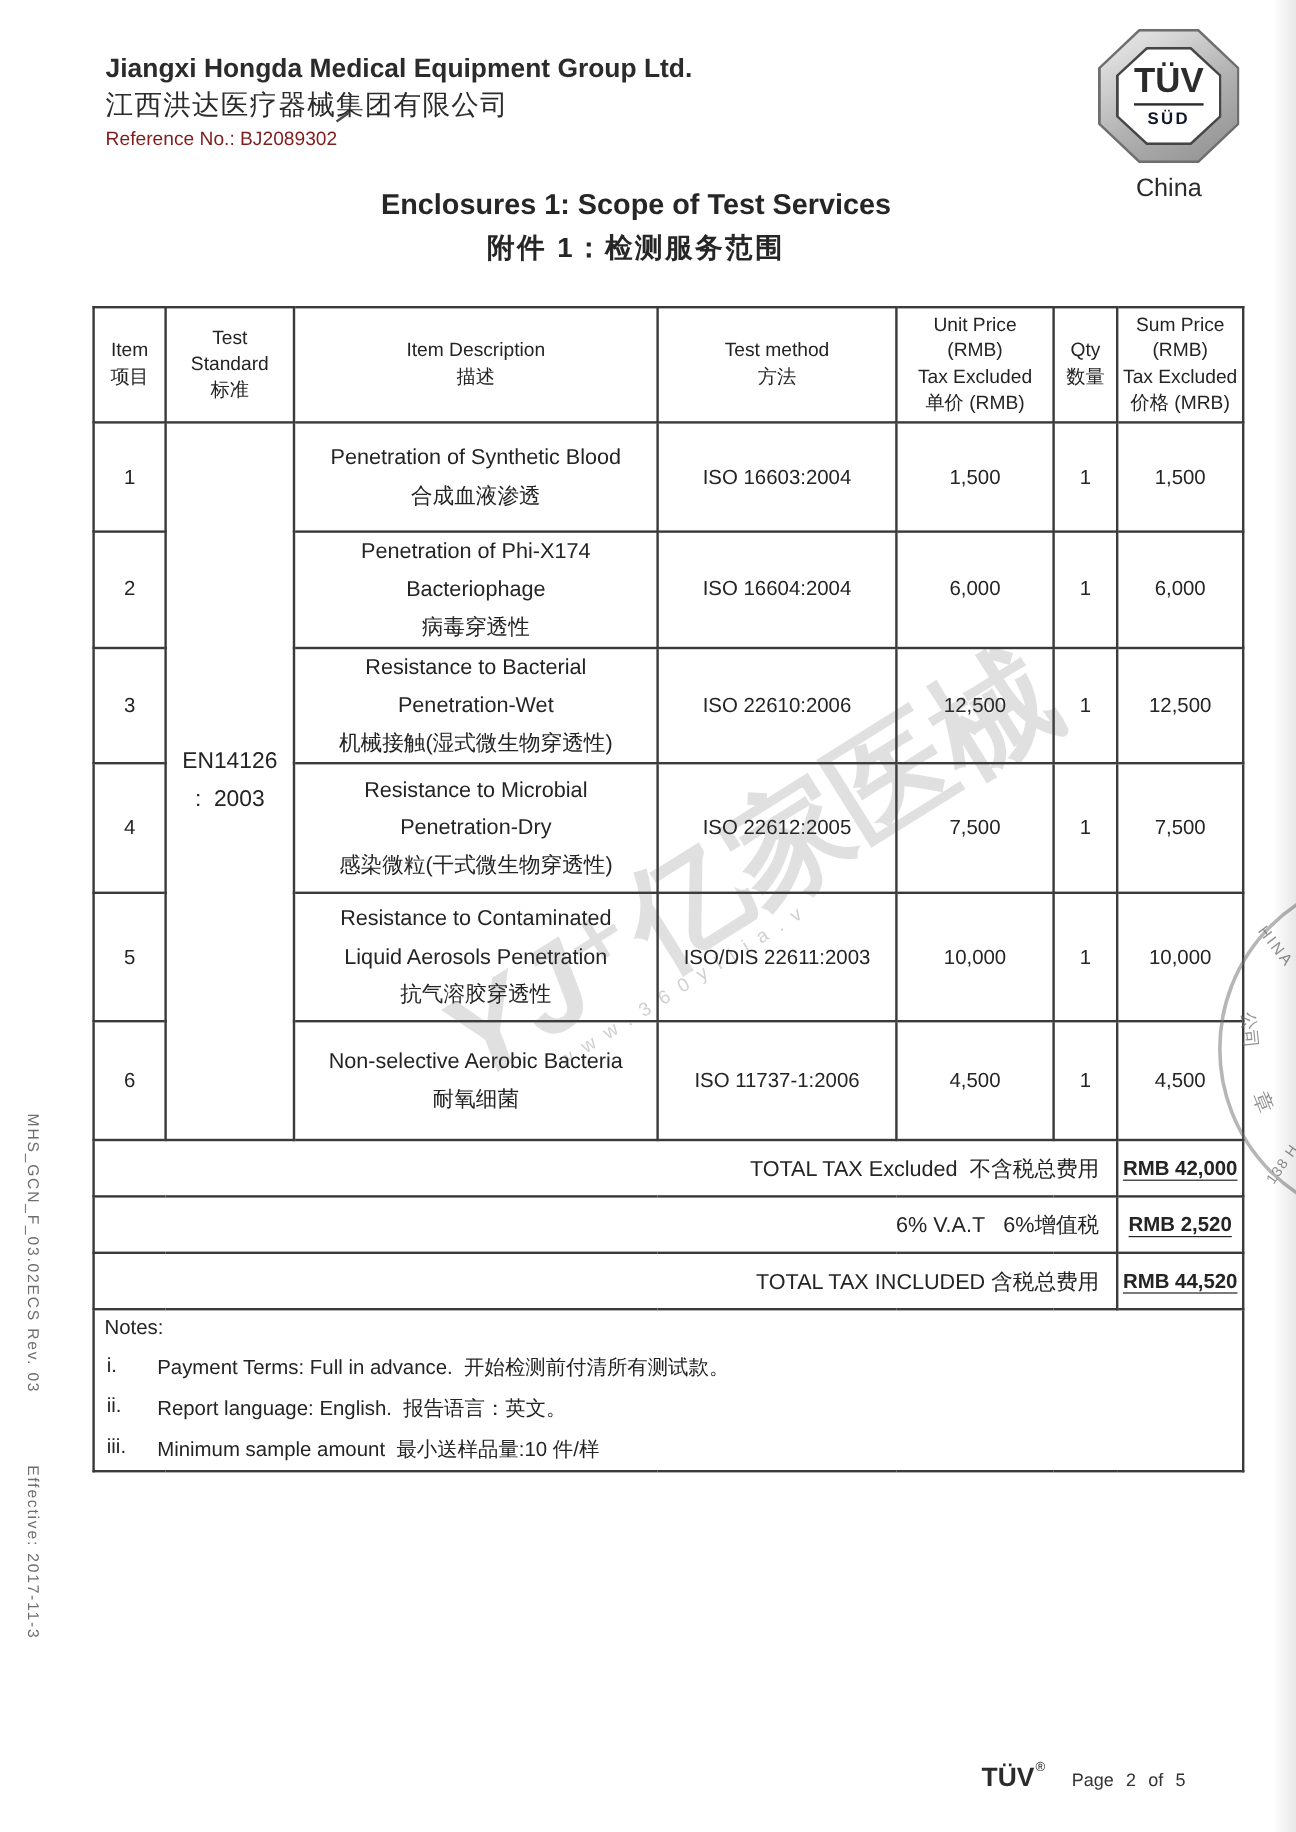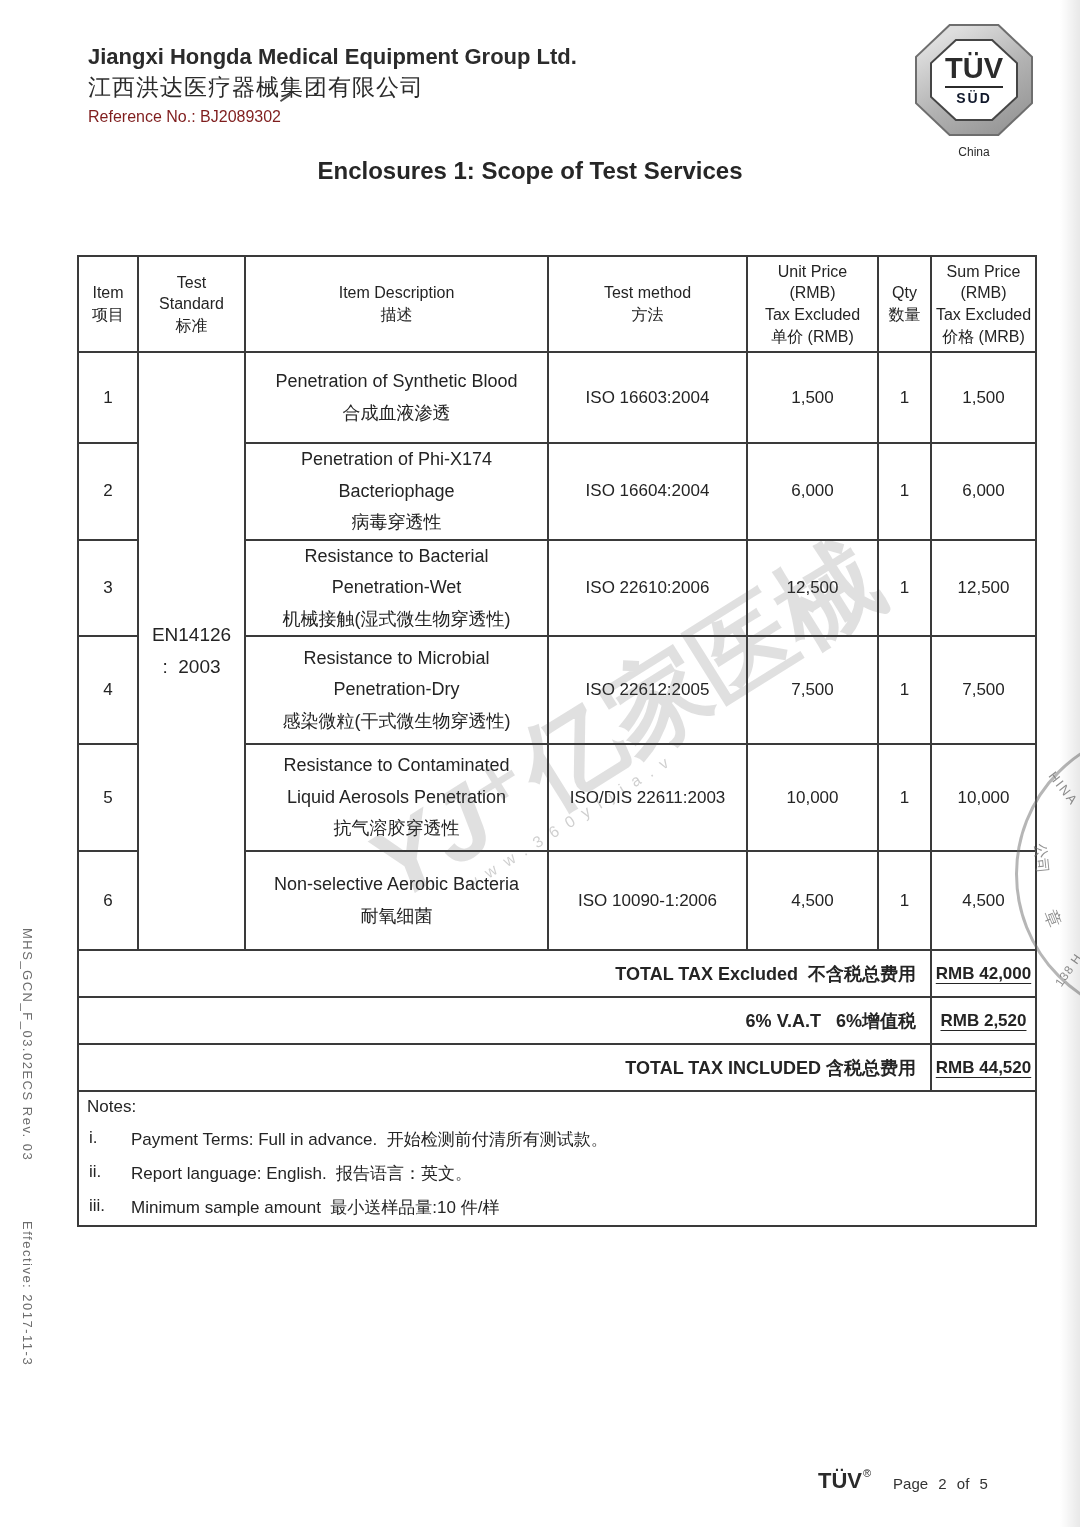--- a/index.html
+++ b/index.html
@@ -21,41 +21,41 @@
   .logo-wrap { position:absolute; left:903px; top:24px; width:142px; text-align:center; }
   .oct { clip-path:polygon(29% 0,71% 0,100% 29%,100% 71%,71% 100%,29% 100%,0 71%,0 29%); }
   .oct-outer { position:relative; width:118px; height:112px; margin:0 auto; background:#6e6e6e; }
   .oct-bevel { position:absolute; inset:2px; background:linear-gradient(150deg,#dedede 15%,#b2b2b2 55%,#8f8f8f); }
   .oct-edge  { position:absolute; inset:15px; background:#454545; }
   .oct-inner { position:absolute; inset:17px; background:#ffffff;
                display:flex; flex-direction:column; align-items:center; justify-content:center; }
   .logo-tuv { font-size:29px; font-weight:bold; line-height:1; color:#2b2b2b; }
   .logo-divider { width:58px; height:2px; background:#2b2b2b; margin:3px 0 2px; }
   .logo-sud { font-size:14px; font-weight:bold; letter-spacing:2px; color:#0f172a; }
-  .logo-region { margin-top:9px; font-size:12px; color:#2b2b2b; }
+  .logo-region { margin-top:9px; font-size:21px; color:#2b2b2b; }
 
   
   .title-block { position:absolute; left:0; top:157px; width:1060px; text-align:center; }
   .title-en { font-size:24px; font-weight:bold; color:#262626; }
   .title-zh { font-size:23px; font-weight:bold; margin-top:6px; letter-spacing:2px; color:#262626; }
 
   
   table.services { position:absolute; left:77px; top:255px; width:958px;
                    border-collapse:collapse; table-layout:fixed; z-index:1; }
   .services th, .services td { border:2px solid #3a3a3a; text-align:center;
                    vertical-align:middle; font-weight:normal; color:#242424; }
   .services th { font-size:16px; line-height:1.35; white-space:pre-line; }
   td.desc { font-size:18px; line-height:1.75; white-space:pre-line; }
   td.std  { font-size:19px; line-height:1.7; white-space:pre-line; }
   td.num, td.method, td.qty { font-size:17px; }
   tr.h-head { height:96px; }
   tr.r1 { height:91px; }  tr.r2 { height:95px; }  tr.r3 { height:89px; }
   tr.r4 { height:108px; } tr.r5 { height:107px; } tr.r6 { height:99px; }
   tr.t-row { height:47px; }
-  td.total-label { text-align:right; font-weight:bold; font-size:18px; padding-right:14px; }
+  td.total-label { text-align:right; font-weight:normal; font-size:18px; padding-right:14px; }
   td.total-value { font-weight:bold; font-size:17px; text-decoration:underline; text-underline-offset:4px; }
   tr.notes-row { height:124px; }
   td.notes-cell { text-align:left; vertical-align:top; padding:5px 10px 6px 8px; }
   .notes-title { font-size:17px; }
   .note-item { display:flex; margin-top:11px; font-size:17px; }
   .note-num { width:44px; padding-left:2px; }
   .note-text { flex:1; }
 
   
   .side-text { position:absolute; left:20px; top:928px; writing-mode:vertical-rl;
@@ -106,20 +106,21 @@
       <div class="logo-tuv">TÜV</div>
       <div class="logo-divider"></div>
       <div class="logo-sud">SÜD</div>
     </div>
   </div>
   <div class="logo-region">China</div>
 </div>
 
 <div class="title-block">
   <div class="title-en">Enclosures 1: Scope of Test Services</div>
+  <div class="title-zh">附件 1：检测服务范围</div>
 </div>
 
 <table class="services">
   <colgroup>
     <col style="width:60px">
       <col style="width:107px">
       <col style="width:303px">
     <col style="width:199px">
       <col style="width:131px">
       <col style="width:53px">
@@ -195,21 +196,21 @@
 抗气溶胶穿透性</td>
     <td class="method">ISO/DIS 22611:2003</td>
     <td class="num">10,000</td>
     <td class="qty">1</td>
     <td class="num">10,000</td>
   </tr>
   <tr class="r6">
     <td class="num">6</td>
     <td class="desc">Non-selective Aerobic Bacteria
 耐氧细菌</td>
-    <td class="method">ISO 10090-1:2006</td>
+    <td class="method">ISO 11737-1:2006</td>
     <td class="num">4,500</td>
     <td class="qty">1</td>
     <td class="num">4,500</td>
   </tr>
   <tr class="t-row">
     <td colspan="6" class="total-label">TOTAL TAX Excluded&nbsp; 不含税总费用</td>
     <td class="total-value">RMB 42,000</td>
   </tr>
   <tr class="t-row">
     <td colspan="6" class="total-label">6% V.A.T&nbsp;&nbsp;&nbsp;6%增值税</td>

